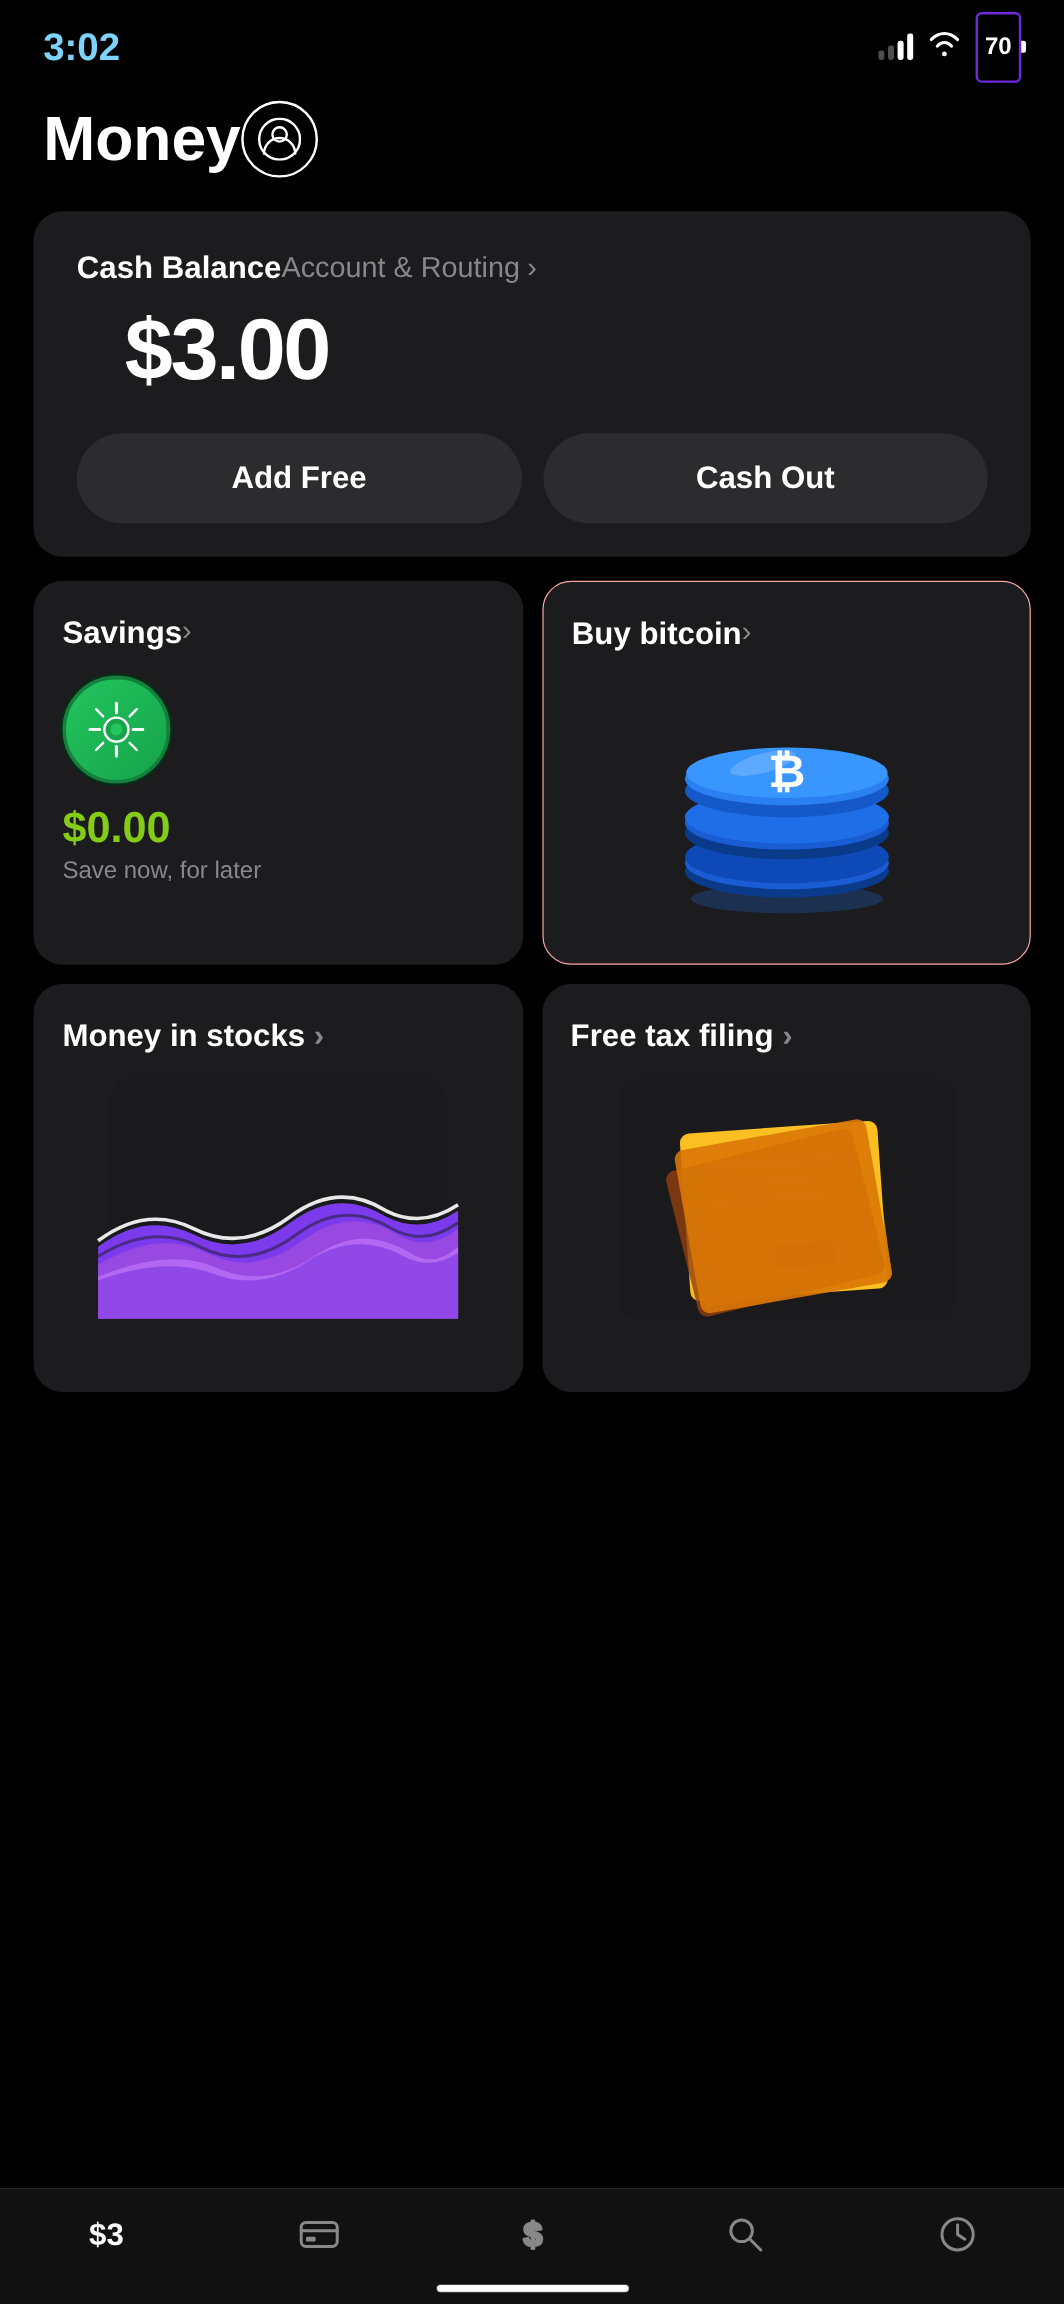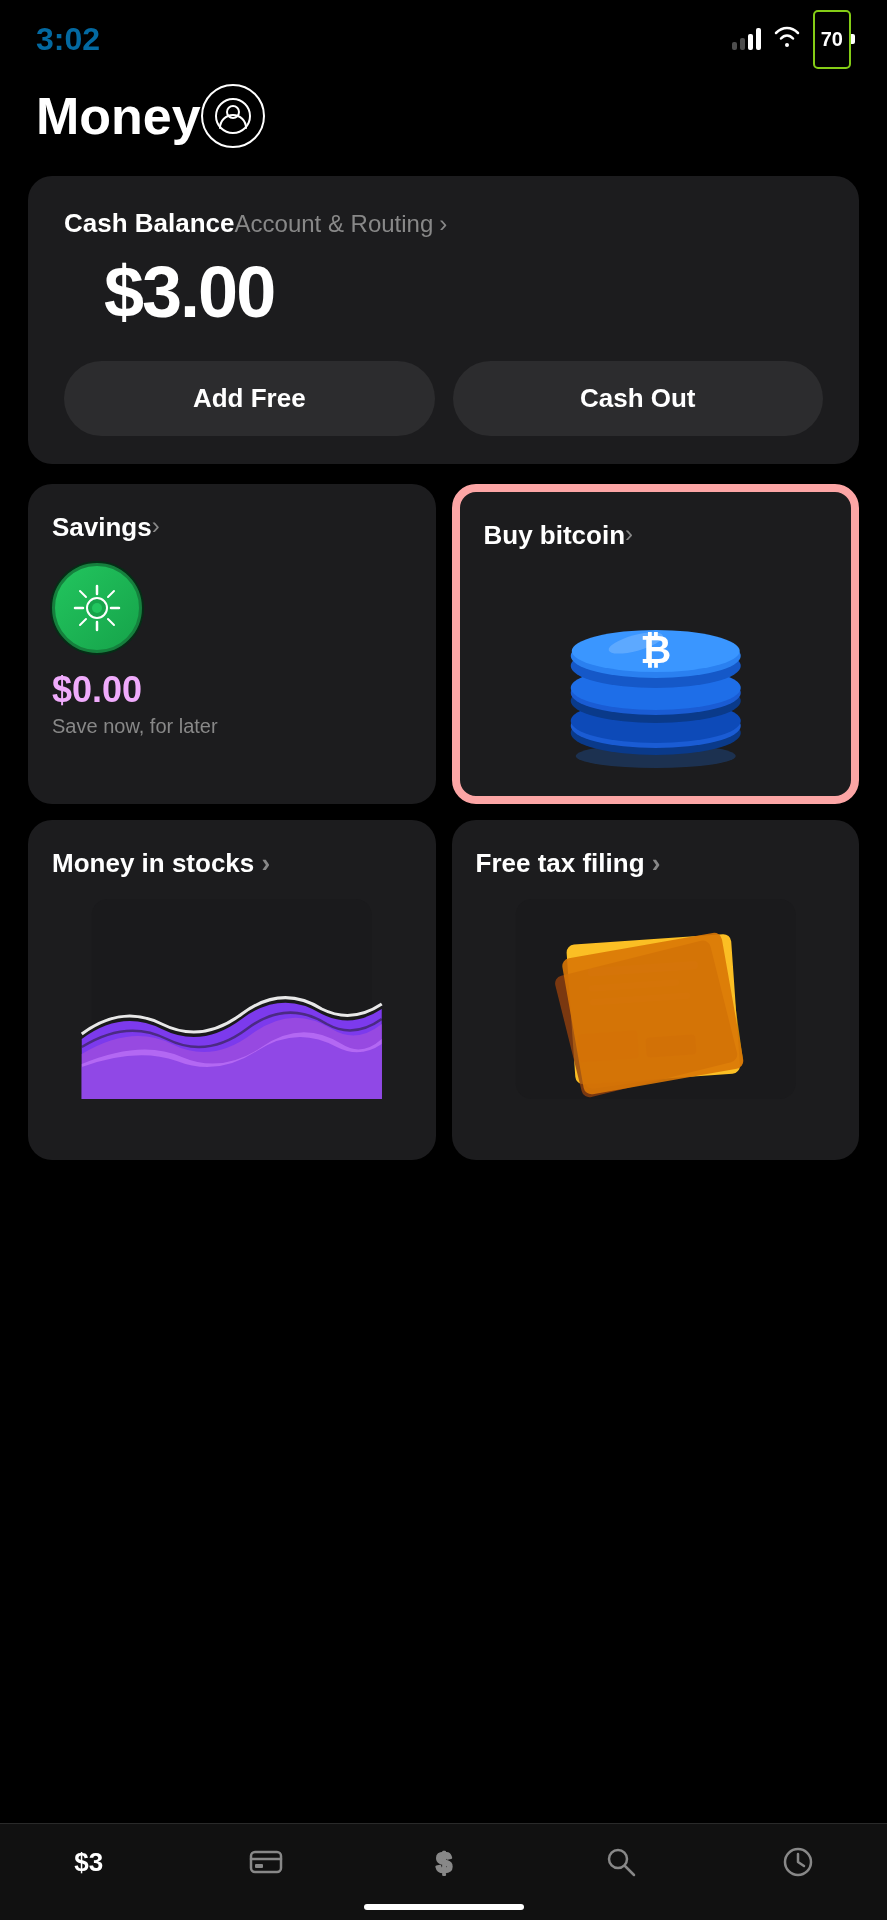--- a/index.html
+++ b/index.html
@@ -18,21 +18,21 @@
     .status-bar {
       display: flex;
       justify-content: space-between;
       align-items: center;
       padding: 18px 36px 0;
       height: 60px;
     }
     .status-time {
       font-size: 32px;
       font-weight: 600;
-      color: #0369a1;
+      color: #7dd3fc;
     }
     .status-icons {
       display: flex;
       align-items: center;
       gap: 12px;
     }
     .signal-bars {
       display: flex;
       align-items: flex-end;
       gap: 3px;
@@ -48,21 +48,21 @@
       font-size: 22px;
       color: #fff;
     }
     .battery-icon {
       display: flex;
       align-items: center;
       gap: 4px;
       font-size: 20px;
       font-weight: 600;
       color: #fff;
-      border: 2px solid #84cc16;
+      border: 2px solid #6d28d9;
       border-radius: 5px;
       padding: 16px 6px;
       position: relative;
     }
     .battery-icon::after {
       content: '';
       position: absolute;
       right: -6px;
       top: 50%;
       transform: translateY(-50%);
@@ -170,21 +170,21 @@
     .feature-card {
       background: #1c1c1e;
       border-radius: 24px;
       padding: 28px 24px 0;
       overflow: hidden;
       position: relative;
       min-height: 320px;
       cursor: pointer;
     }
     .feature-card.highlighted {
-      border: 8px solid #fca5a5;
+      border: 1px solid #fca5a5;
     }
     .feature-card-header {
       display: flex;
       align-items: flex-start;
       margin-bottom: 20px;
     }
     .feature-card-title {
       font-size: 26px;
       font-weight: 700;
       color: #fff;
@@ -204,21 +204,21 @@
       display: flex;
       align-items: center;
       justify-content: center;
       margin-bottom: 16px;
       border: 3px solid #15803d;
       box-shadow: 0 0 0 2px #052e16;
     }
     .savings-amount {
       font-size: 36px;
       font-weight: 700;
-      color: #f0abfc;
+      color: #84cc16;
       margin-bottom: 4px;
     }
     .savings-subtitle {
       font-size: 20px;
       color: #888;
     }
 
     
     .bitcoin-illustration {
       margin-top: 10px;

